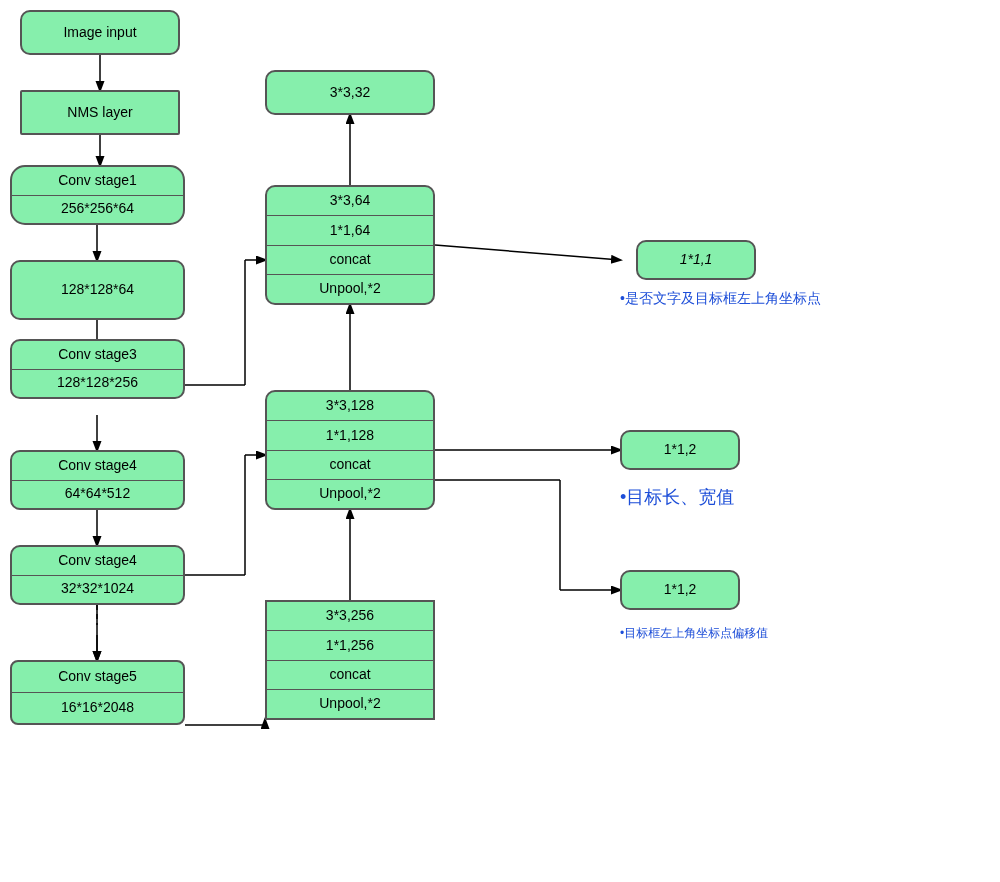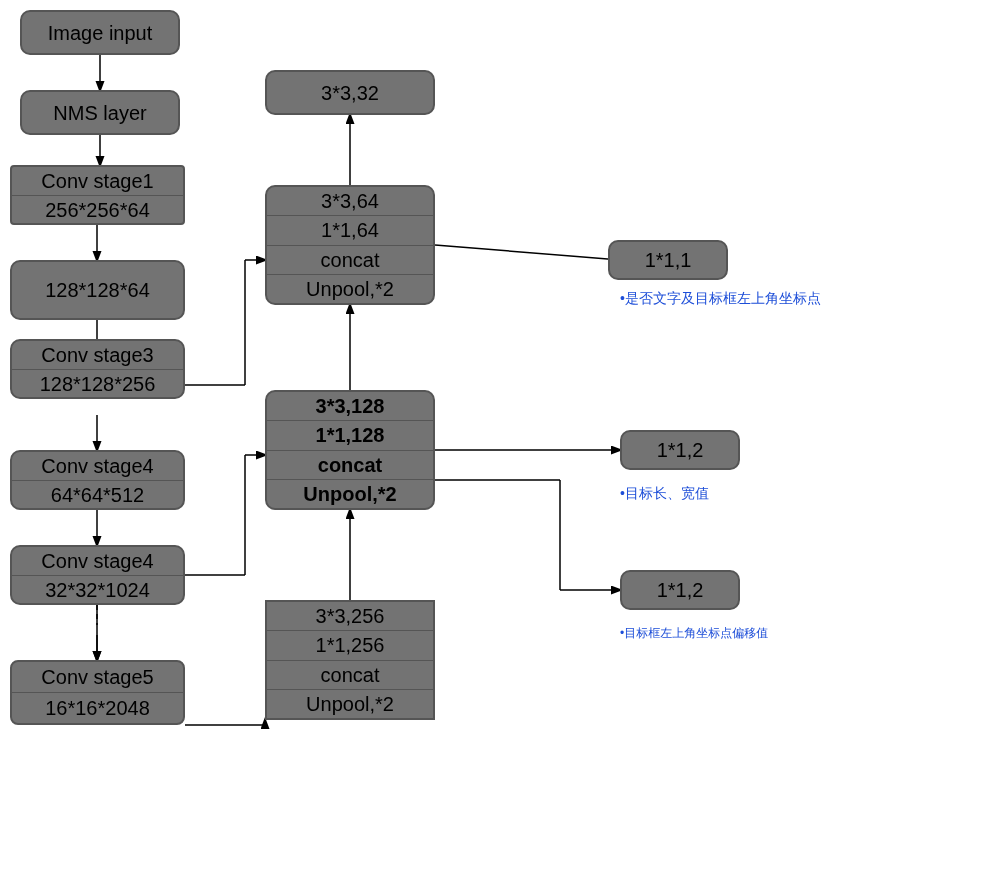--- a/index.html
+++ b/index.html
@@ -13,27 +13,27 @@
     }
     .diagram {
       position: relative;
       width: 1000px;
       height: 882px;
     }
     .node {
       position: absolute;
       border: 2px solid #555;
       border-radius: 12px;
-      background: #737373;
+      background: #86efac;
       display: flex;
       flex-direction: column;
       align-items: center;
       justify-content: center;
       text-align: center;
-      font-size: 20px;
+      font-size: 14px;
       line-height: 1.4;
     }
     .node-inner {
       width: 100%;
       border-bottom: 1.5px solid #555;
       display: flex;
       align-items: center;
       justify-content: center;
       flex: 1;
       padding: 0 4px;
@@ -108,25 +108,25 @@
       <marker id="arrow" markerWidth="8" markerHeight="8" refX="6" refY="3" orient="auto">
         <path d="M0,0 L0,6 L8,3 z" fill="#000"></path>
       </marker>
     </defs>
   </svg>
 
   <div class="node" style="left:20px; top:10px; width:160px; height:45px; border-radius:10px;">
     <span>Image input</span>
   </div>
 
-  <div class="node" style="left:20px; top:90px; width:160px; height:45px; border-radius:10px;">
+  <div class="node" style="left:20px; top:90px; width:160px; height:45px; border-radius:2px;">
     <span>NMS layer</span>
   </div>
 
-  <div class="node" style="left:10px; top:165px; width:175px; height:60px; border-radius:4px;">
+  <div class="node" style="left:10px; top:165px; width:175px; height:60px; border-radius:15px;">
     <div class="node-inner">Conv stage1</div>
     <div class="node-inner">256*256*64</div>
   </div>
 
   <div class="node" style="left:10px; top:260px; width:175px; height:60px; border-radius:10px;">
     <div class="node-inner">128*128*64</div>
   </div>
 
   <div class="node" style="left:10px; top:339px; width:175px; height:60px; border-radius:10px;">
     <div class="node-inner">Conv stage3</div>
@@ -152,45 +152,45 @@
     <div class="node-inner">3*3,32</div>
   </div>
 
   <div class="node" style="left:265px; top:185px; width:170px; height:120px; border-radius:10px;">
     <div class="node-inner">3*3,64</div>
     <div class="node-inner">1*1,64</div>
     <div class="node-inner">concat</div>
     <div class="node-inner">Unpool,*2</div>
   </div>
 
-  <div class="node" style="left:265px; top:390px; width:170px; height:120px; border-radius:10px;font-weight:bold;">
+  <div class="node" style="left:265px; top:390px; width:170px; height:120px; border-radius:10px;">
     <div class="node-inner">3*3,128</div>
     <div class="node-inner">1*1,128</div>
     <div class="node-inner">concat</div>
     <div class="node-inner">Unpool,*2</div>
   </div>
 
   <div class="node" style="left:265px; top:600px; width:170px; height:120px; border-radius:0;">
     <div class="node-inner">3*3,256</div>
     <div class="node-inner">1*1,256</div>
     <div class="node-inner">concat</div>
     <div class="node-inner">Unpool,*2</div>
   </div>
 
-  <div class="node" style="left:608px; top:240px; width:120px; height:40px; border-radius:10px;">
+  <div class="node" style="left:636px; top:240px; width:120px; height:40px; border-radius:10px;font-style:italic;">
     <div class="node-inner">1*1,1</div>
   </div>
 
   <div class="node" style="left:620px; top:430px; width:120px; height:40px; border-radius:10px;">
     <div class="node-inner">1*1,2</div>
   </div>
 
   <div class="node" style="left:620px; top:570px; width:120px; height:40px; border-radius:10px;">
     <div class="node-inner">1*1,2</div>
   </div>
 
   <div class="label-text" style="left:620px; top:290px; font-size:14px;">•是否文字及目标框左上角坐标点</div>
 
-  <div class="label-text" style="left:620px; top:485px; font-size:14px;">•目标长、宽值</div>
+  <div class="label-text" style="left:620px; top:485px; font-size:18px;">•目标长、宽值</div>
 
   <div class="label-text" style="left:620px; top:625px; font-size:12px;">•目标框左上角坐标点偏移值</div>
 
 </div>
 
 </body></html>

